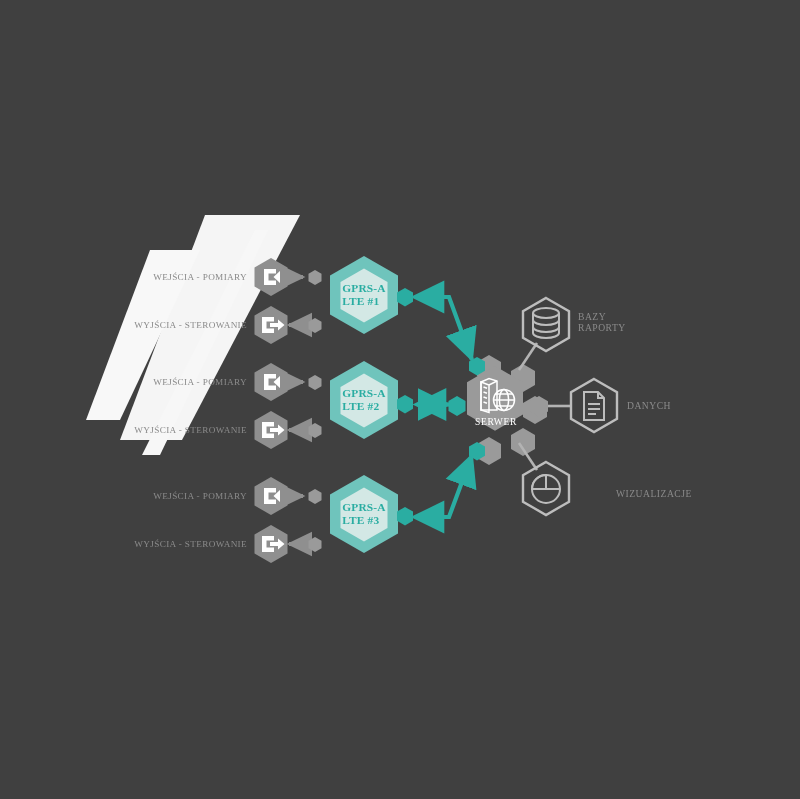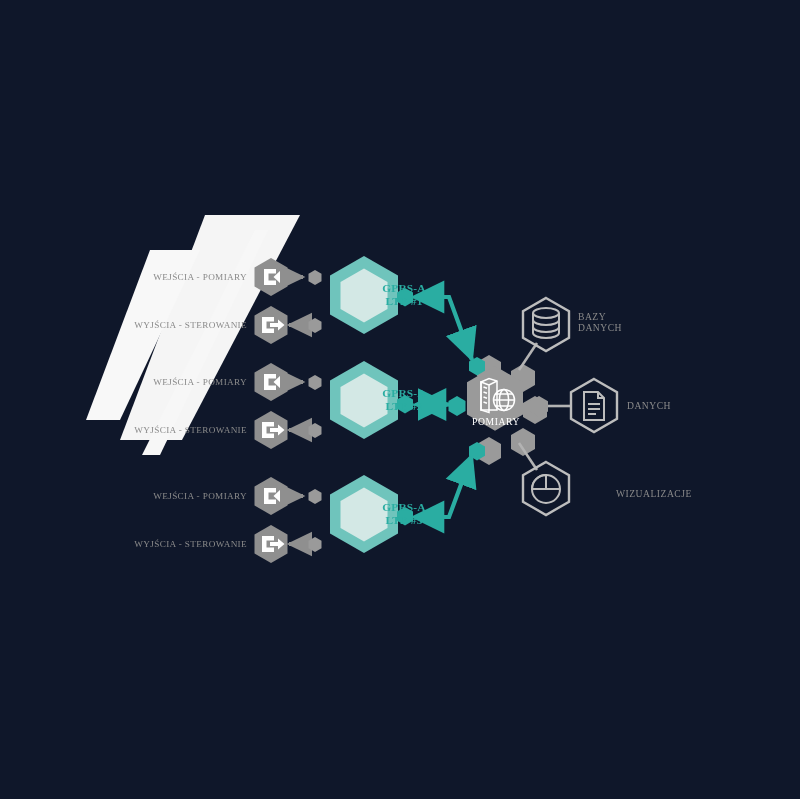--- a/index.html
+++ b/index.html
@@ -4,21 +4,21 @@
 <style>
   html, body {
     margin: 0;
     padding: 0;
     background: #ffffff;
   }
   #page {
     position: relative;
     width: 800px;
     height: 799px;
-    background: #0f172a;
+    background: #404040;
     overflow: hidden;
     font-family: "Liberation Serif", serif;
   }
   #bg-watermark {
     position: absolute;
     left: 0; top: 0;
     width: 800px; height: 799px;
     pointer-events: none;
   }
   #diagram-svg {
@@ -48,24 +48,22 @@
     transform: translateY(-50%);
   }
   .gprs-label {
     position: absolute;
     font-family: "Liberation Serif", serif;
     font-weight: bold;
     font-size: 11.4px;
     color: #2aada2;
     line-height: 1.12;
     white-space: pre-line;
-    text-align: center;
     transform: translate(-50%, -50%);
     letter-spacing: 0.2px;
-    margin-left: 40px;
   }
   .server-label {
     position: absolute;
     font-family: "Liberation Serif", serif;
     font-size: 9.6px;
     letter-spacing: 0.6px;
     color: #ffffff;
     white-space: nowrap;
     transform: translate(-50%, -50%);
   }
@@ -247,20 +245,20 @@
   <div class="io-label" style="left:152px; top:382px; width:95px;">WEJŚCIA - POMIARY</div>
   <div class="io-label" style="left:132px; top:430px; width:115px;">WYJŚCIA - STEROWANIE</div>
   <div class="gprs-label" style="left:364px; top:400px;">GPRS-A
 LTE #2</div>
 
   <div class="io-label" style="left:152px; top:496px; width:95px;">WEJŚCIA - POMIARY</div>
   <div class="io-label" style="left:132px; top:544px; width:115px;">WYJŚCIA - STEROWANIE</div>
   <div class="gprs-label" style="left:364px; top:514px;">GPRS-A
 LTE #3</div>
 
-  <div class="server-label" style="left:496px; top:421px;">POMIARY</div>
+  <div class="server-label" style="left:496px; top:421px;">SERWER</div>
 
   <div class="node-label" style="left:578px; top:322px;">BAZY
-DANYCH</div>
+RAPORTY</div>
   <div class="node-label" style="left:627px; top:406px;">DANYCH</div>
   <div class="node-label" style="left:580px; top:494px;margin-left:36px;">WIZUALIZACJE</div>
 
 </div>
 
 </body></html>

